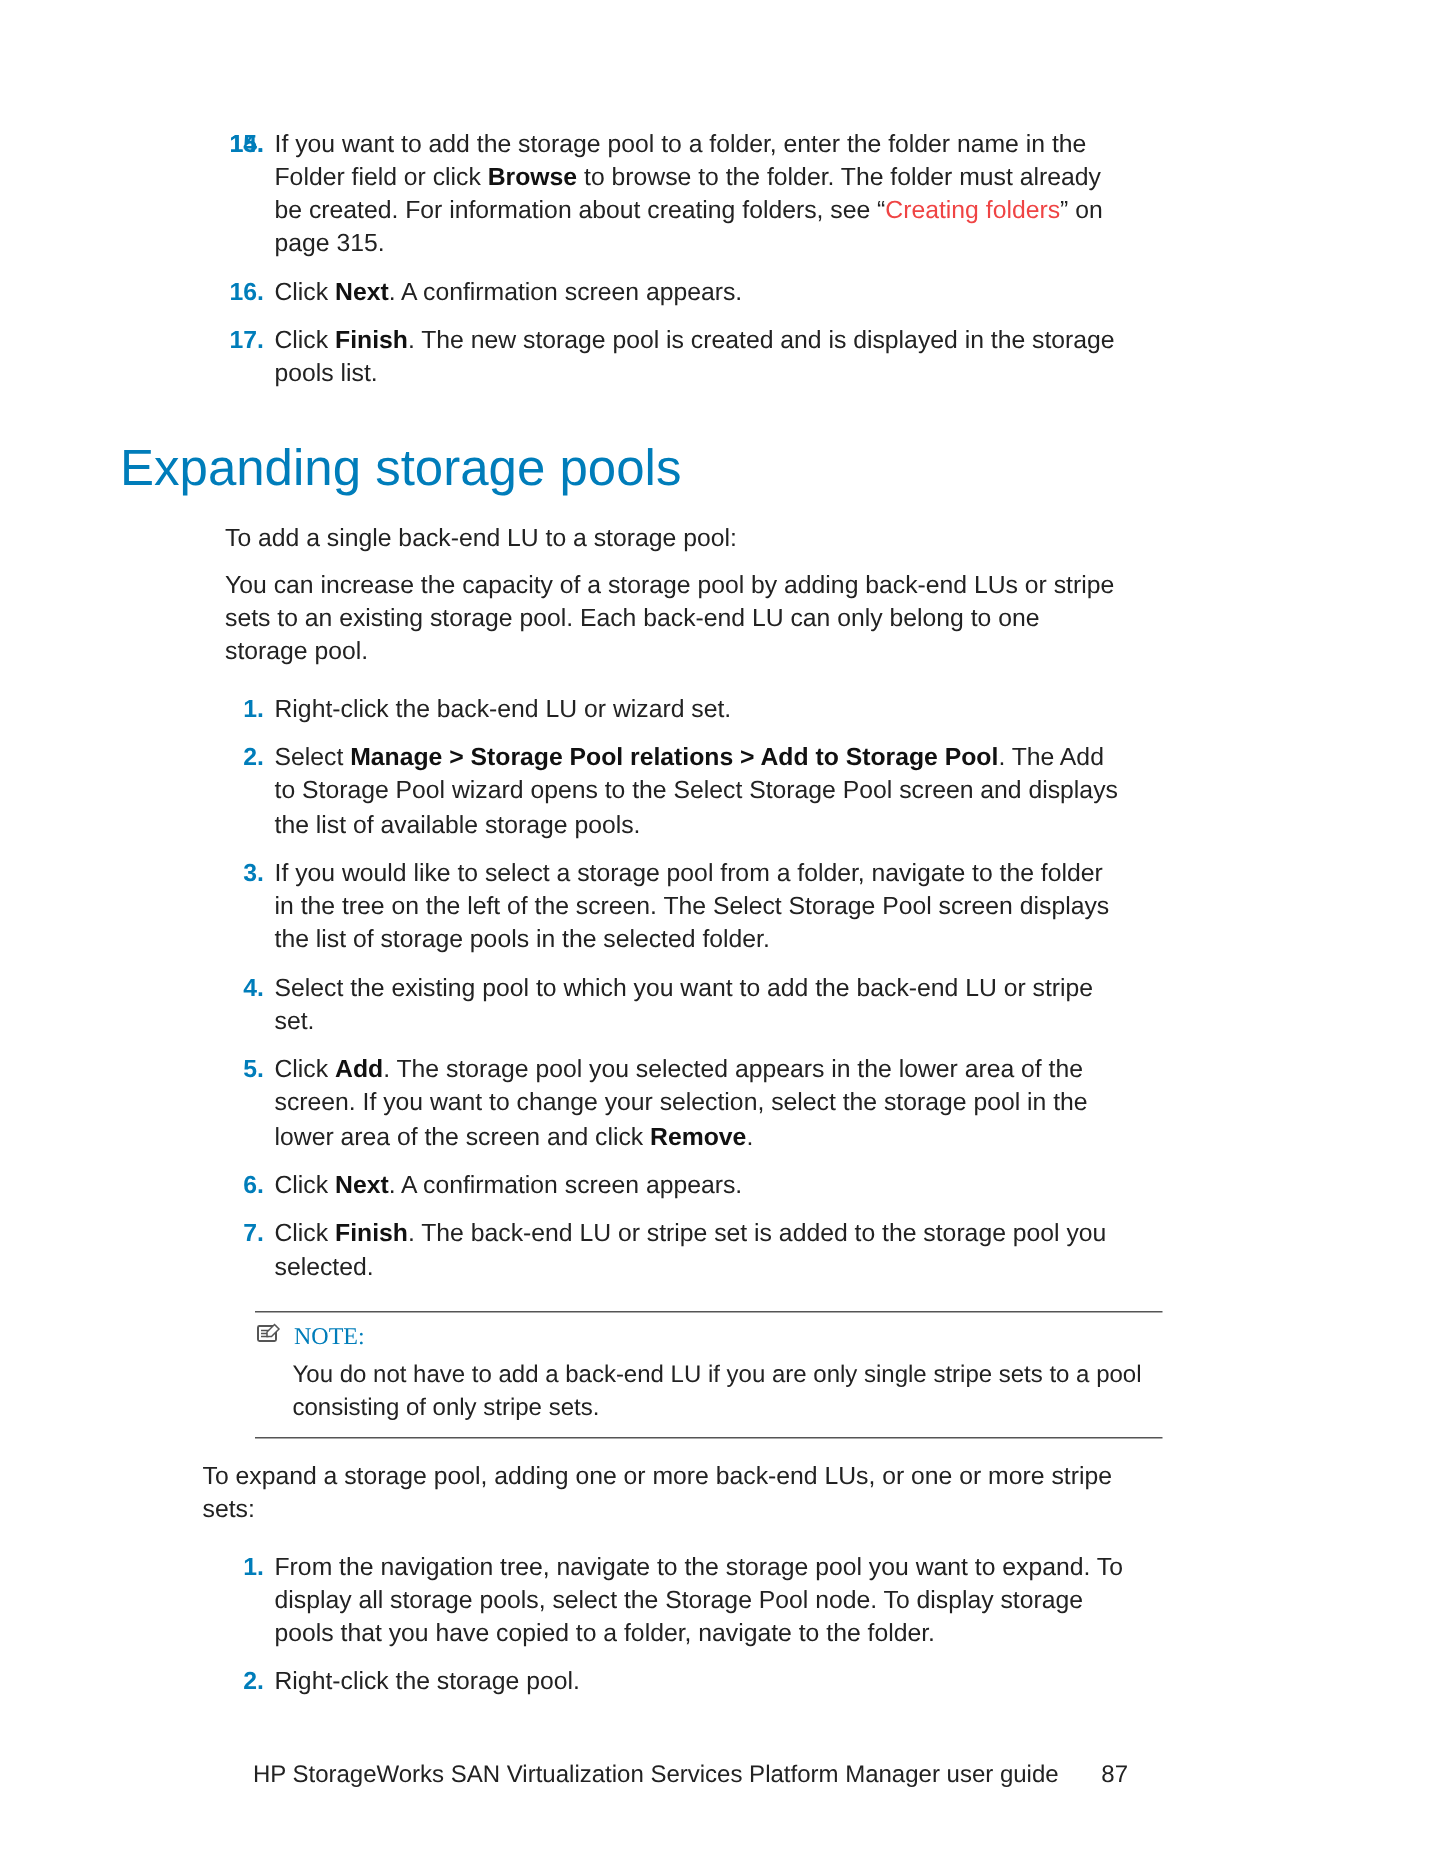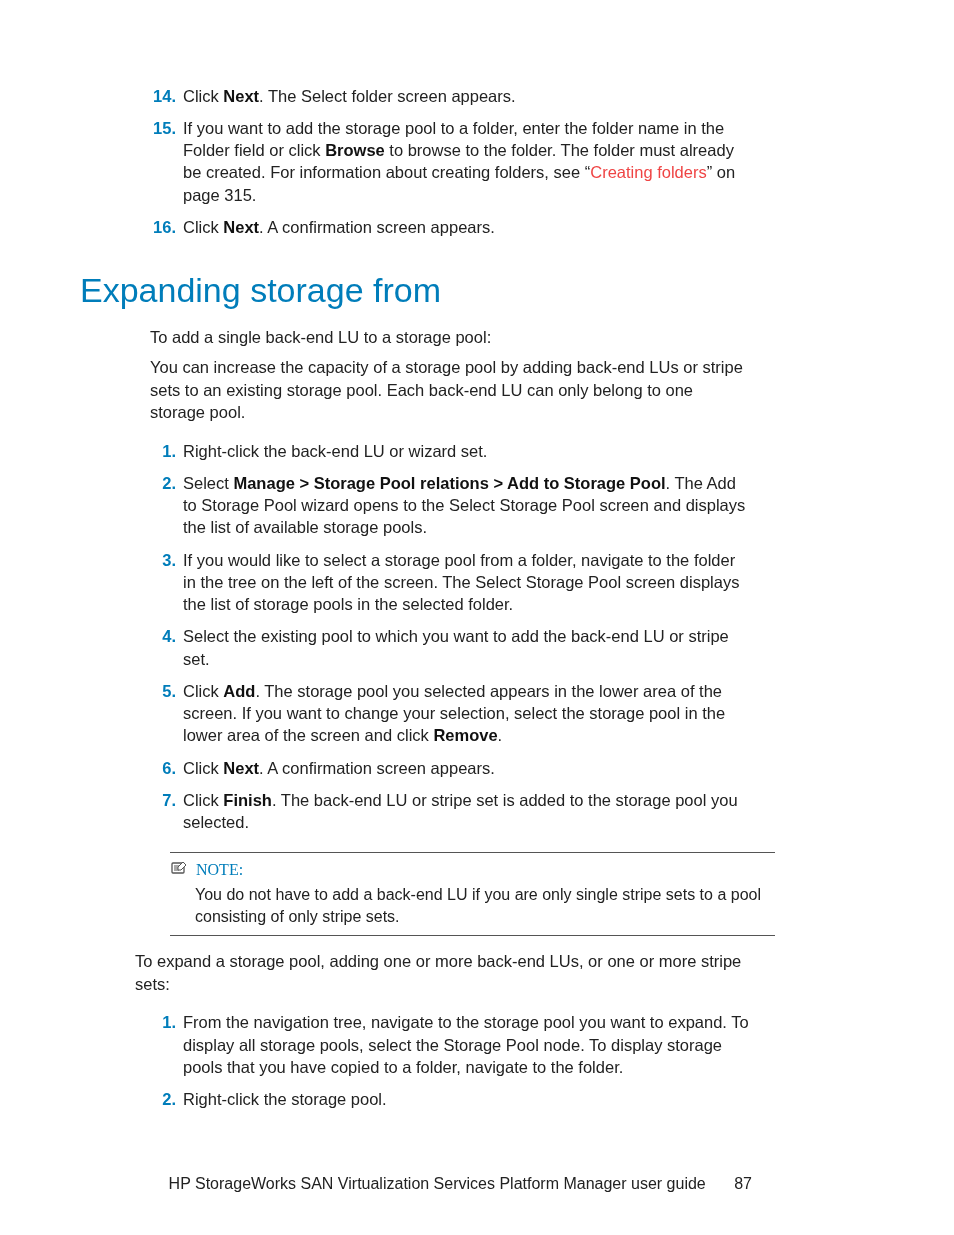--- a/index.html
+++ b/index.html
@@ -102,39 +102,42 @@
 </head>
 <body>
 
 <div class="page">
 
   <div style="height:52px"></div>
 
   <ol class="indent-list">
     <li>
       <span class="num">14.</span>
-      <span>
-        <span>Click </span><b>Next</b><span>. The Select folder screen appears.</span>
-      </span>
     </li>
     <li>
       <span class="num">15.</span>
       <span>
         <span>If you want to add the storage pool to a folder, enter the folder name in the Folder field or click </span><b>Browse</b><span> to browse to the folder. The folder must already be created. For information about creating folders, see “</span><span class="link">Creating folders</span><span>” on page 315.</span>
       </span>
     </li>
     <li>
       <span class="num">16.</span>
       <span>
         <span>Click </span><b>Next</b><span>. A confirmation screen appears.</span>
       </span>
     </li>
+    <li>
+      <span class="num">17.</span>
+      <span>
+        <span>Click </span><b>Finish</b><span>. The new storage pool is created and is displayed in the storage pools list.</span>
+      </span>
+    </li>
   </ol>
 
-  <div class="h1">Expanding storage from</div>
+  <div class="h1">Expanding storage pools</div>
 
   <div class="para">To add a single back-end LU to a storage pool:</div>
   <div class="para">You can increase the capacity of a storage pool by adding back-end LUs or stripe sets to an existing storage pool. Each back-end LU can only belong to one storage pool.</div>
 
   <ol class="indent-list">
     <li>
       <span class="num">1.</span>
       <span>Right-click the back-end LU or wizard set.</span>
     </li>
     <li>

